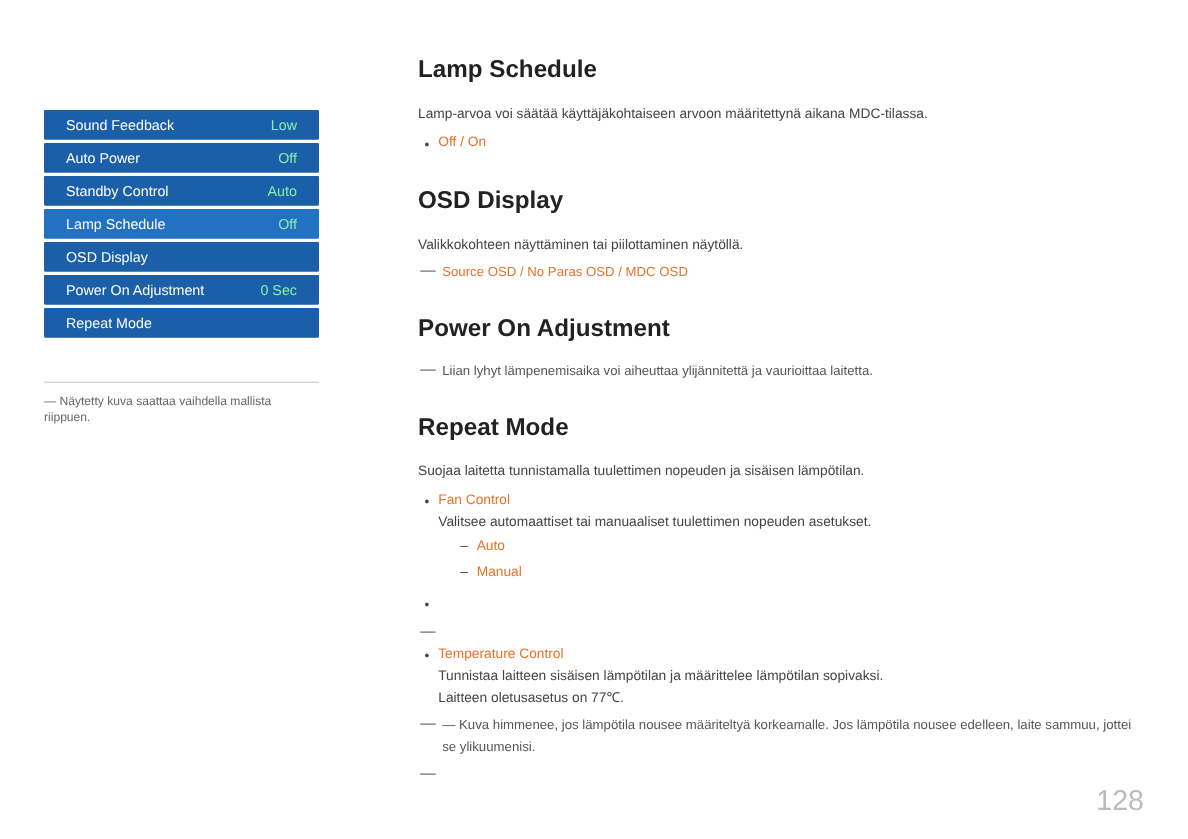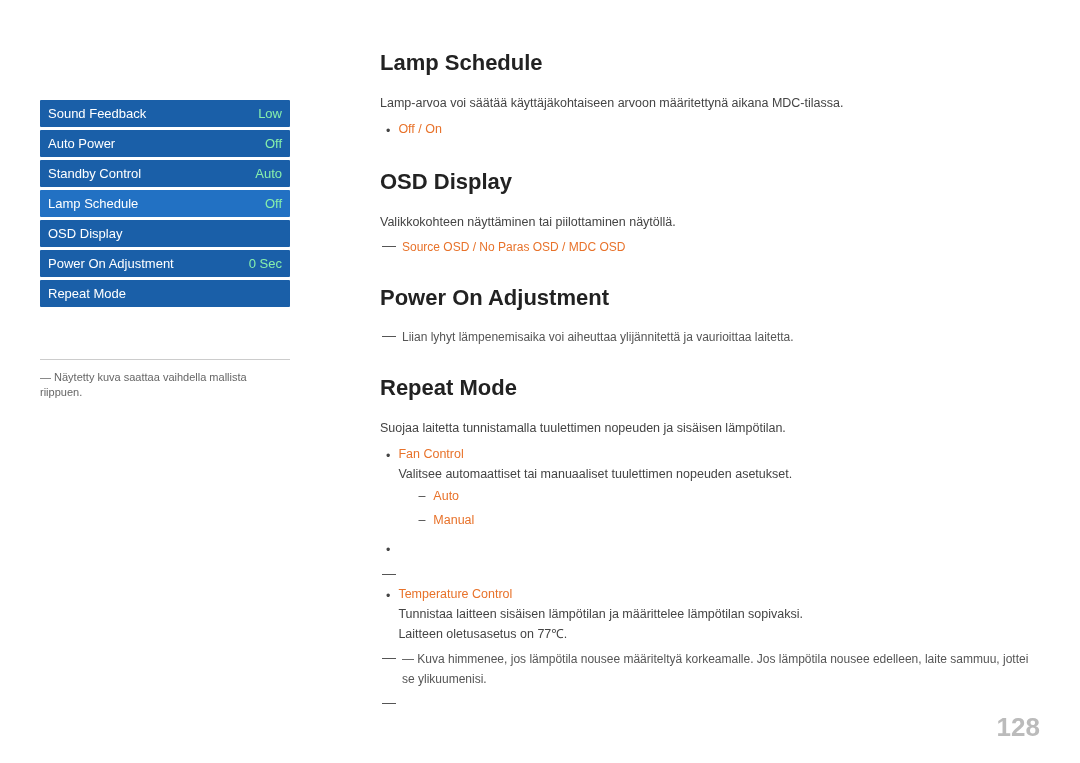--- a/index.html
+++ b/index.html
@@ -34,21 +34,21 @@
       display: flex;
       flex-direction: column;
       gap: 3px;
       margin-top: 60px;
     }
 
     .menu-item {
       display: flex;
       align-items: center;
       justify-content: space-between;
-      padding: 6px 8px;
+      padding: 6px 20px;
       background: #1a5fa8;
       color: #ffffff;
       font-size: 13px;
       cursor: pointer;
       border-radius: 1px;
     }
 
     .menu-item.highlighted {
       background: #2271c3;
     }
@@ -56,21 +56,21 @@
     .menu-item-label {
       color: #fff;
     }
 
     .menu-item-value {
       color: #86efac;
       font-size: 13px;
     }
 
     .sidebar-footnote {
-      margin-top: 52px;
+      margin-top: 40px;
       padding-top: 10px;
       border-top: 1px solid #ccc;
       font-size: 11px;
       color: #666;
       line-height: 1.4;
     }
 
     
     .main-content {
       flex: 1;
@@ -156,21 +156,21 @@
     .sub-list .dash-item {
       padding-left: 0;
     }
 
     .page-number {
       position: absolute;
       bottom: 20px;
       right: 40px;
       font-size: 26px;
       color: #bbb;
-      font-weight: bold;
+      font-weight: normal;
     }
   </style>
 </head>
 <body>
 
 <div class="page-container">
 
   <div class="sidebar">
     <div class="menu-list">
 

